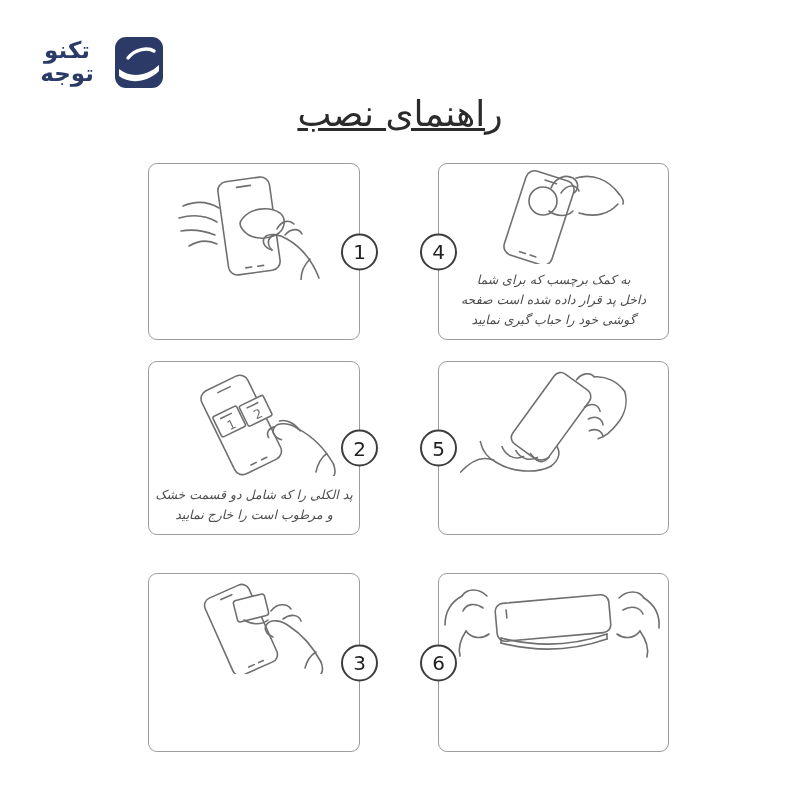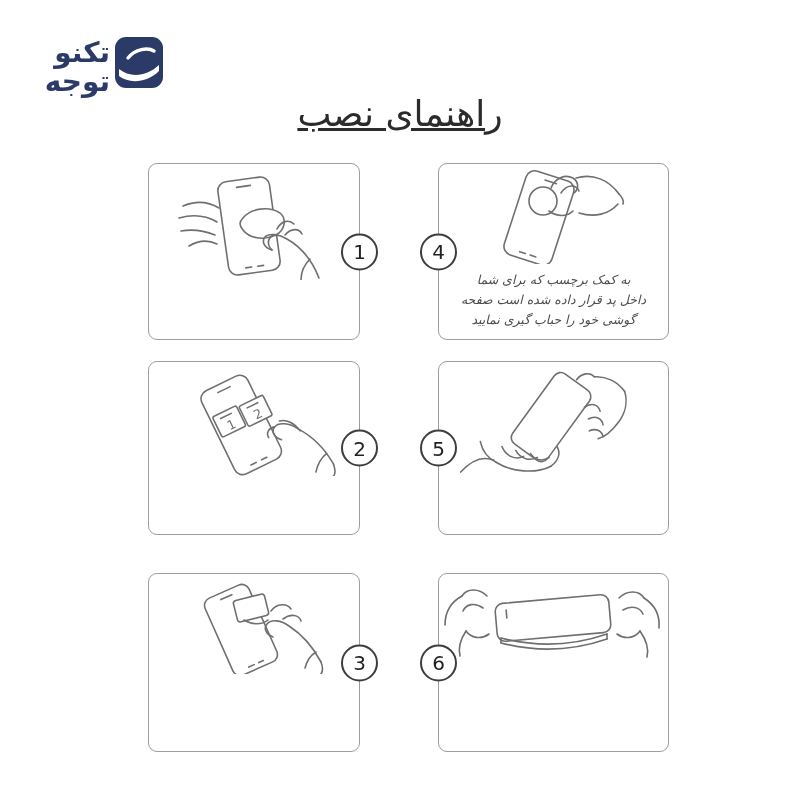--- a/index.html
+++ b/index.html
@@ -3,22 +3,22 @@
 <meta charset="utf-8">
 <style>
   html,body{margin:0;padding:0;}
   body{
     width:800px;height:800px;background:#ffffff;position:relative;overflow:hidden;
     font-family:"DejaVu Sans", sans-serif;
   }
   
   .logo-icon{position:absolute;left:115px;top:37px;width:48px;height:51px;}
   .logo-text{
-    position:absolute;left:24px;top:39px;width:86px;text-align:right;direction:rtl;
-    color:#2b3a67;font-weight:bold;font-size:28px;line-height:1.02;
+    position:absolute;left:24px;top:39px;width:86px;text-align:center;direction:rtl;
+    color:#2b3a67;font-weight:bold;font-size:23px;line-height:1.02;
   }
   
   .page-title{
     position:absolute;top:93px;left:0;right:0;text-align:center;direction:rtl;
     font-size:36px;color:#2b2b2b;letter-spacing:0;text-decoration:underline;
   }
   
   .panel{
     position:absolute;background:#ffffff;border:1px solid #9d9d9d;border-radius:9px;
   }
@@ -101,20 +101,22 @@
       <text x="-13" y="0" font-size="13">1</text>
       <text x="16" y="2" font-size="13">2</text>
     </g>
     <path d="M186,100 C177,84 165,72 150,64 C141,58 130,57 126,62 C122,67 126,73 133,75"></path>
     <path d="M126,62 C120,63 117,68 120,73"></path>
     <path d="M152,66 C146,58 138,54 131,56"></path>
     <path d="M186,100 C188,106 188,110 186,112"></path>
     <path d="M168,108 C170,99 174,93 179,89"></path>
   </svg>
   <div class="badge on-right">2</div>
+  <div class="caption">پد الکلی را که شامل دو قسمت خشک
+و مرطوب است را خارج نمایید</div>
 </div>
 
 <div class="panel" id="p3">
   <svg class="ill" viewBox="0 0 210 96" style="height:96px">
     <g transform="translate(92,52) rotate(-24)">
       <rect class="fillw" x="-24" y="-42" width="48" height="84" rx="8"></rect>
       <line x1="-6" y1="-36" x2="6" y2="-36"></line>
       <line x1="-8" y1="37" x2="-2" y2="37"></line>
       <line x1="3" y1="37" x2="8" y2="37"></line>
     </g>

